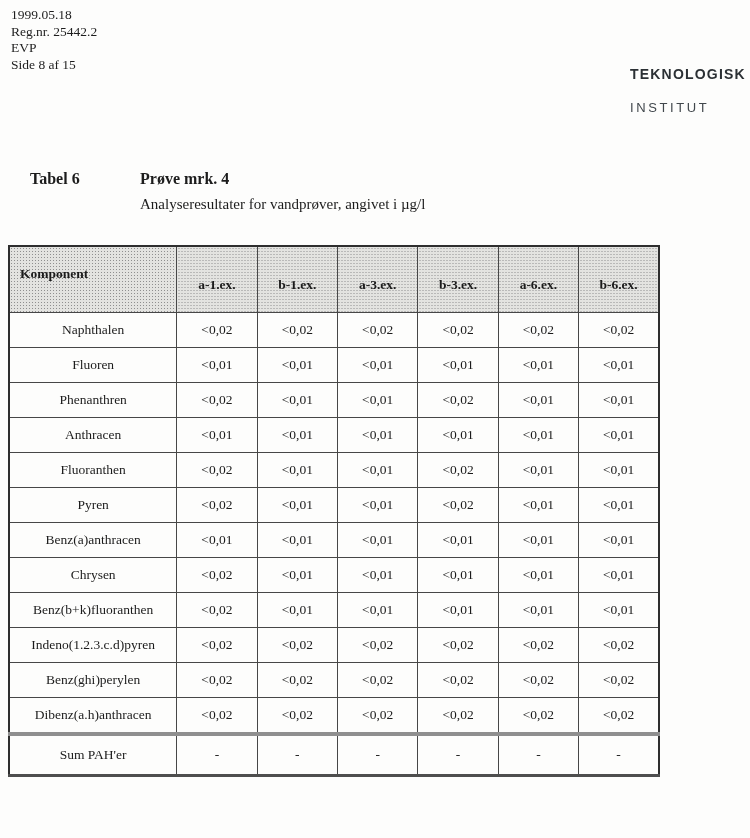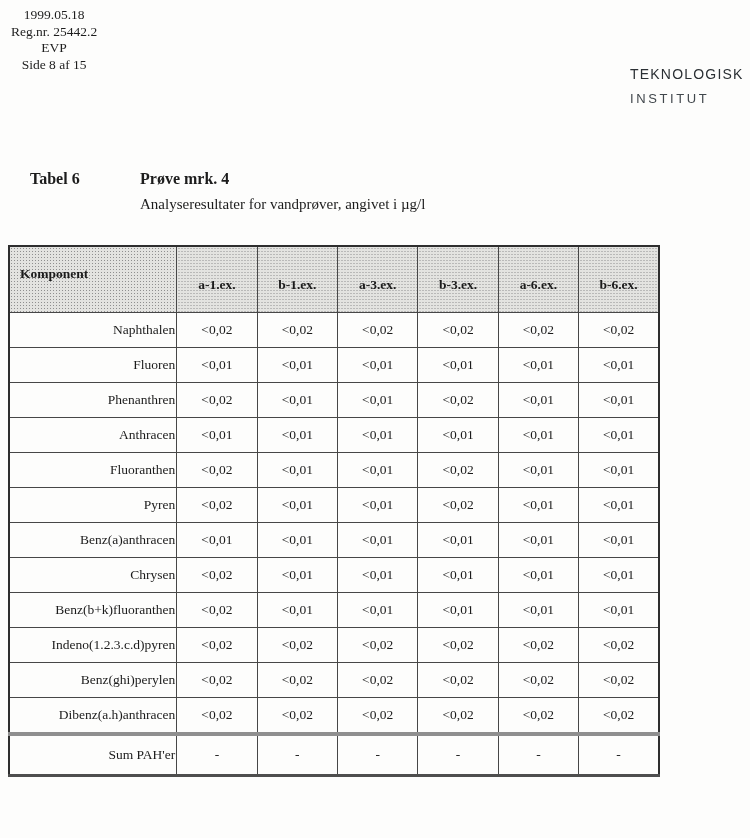--- a/index.html
+++ b/index.html
@@ -15,44 +15,43 @@
   }
 
   
   .meta-block {
     position: absolute;
     left: 11px;
     top: 7px;
     font-size: 13.5px;
     line-height: 16.5px;
     color: #1e1e1e;
-    text-align: center;
   }
 
   
   .logo {
     position: absolute;
     left: 630px;
     top: 66px;
     font-family: "Liberation Sans", "DejaVu Sans", sans-serif;
     color: #2b3034;
   }
   .logo-line1 {
     font-size: 14px;
-    font-weight: normal;
+    font-weight: bold;
     letter-spacing: 1.2px;
     display: block;
   }
   .logo-line2 {
     font-size: 13px;
     font-weight: normal;
     letter-spacing: 2.6px;
     color: #41474c;
     display: block;
-    margin-top: 9px;
+    margin-top: 18px;
   }
 
   
   .title-label {
     position: absolute;
     left: 11px;
     top: 170px;
     font-size: 16px;
     font-weight: bold;
     margin-left: 19px;
@@ -102,21 +101,21 @@
   .data-table th.comp-col {
     text-align: left;
     padding-left: 10px;
     vertical-align: middle;
     padding-bottom: 12px;
   }
   .data-table td {
     height: 32px;
     vertical-align: middle;
   }
-  .comp-cell { text-align: right; }
+  .comp-cell { text-align: center; }
   .val-cell  { text-align: center; }
   .data-table col.c-comp { width: 167px; }
   .data-table col.c-val  { width: 80px; }
   .sum-row td { border-top: 4px solid #8f8f8f; height: 36px; }
 </style>
 </head>
 <body>
 
 <div class="page">
 

